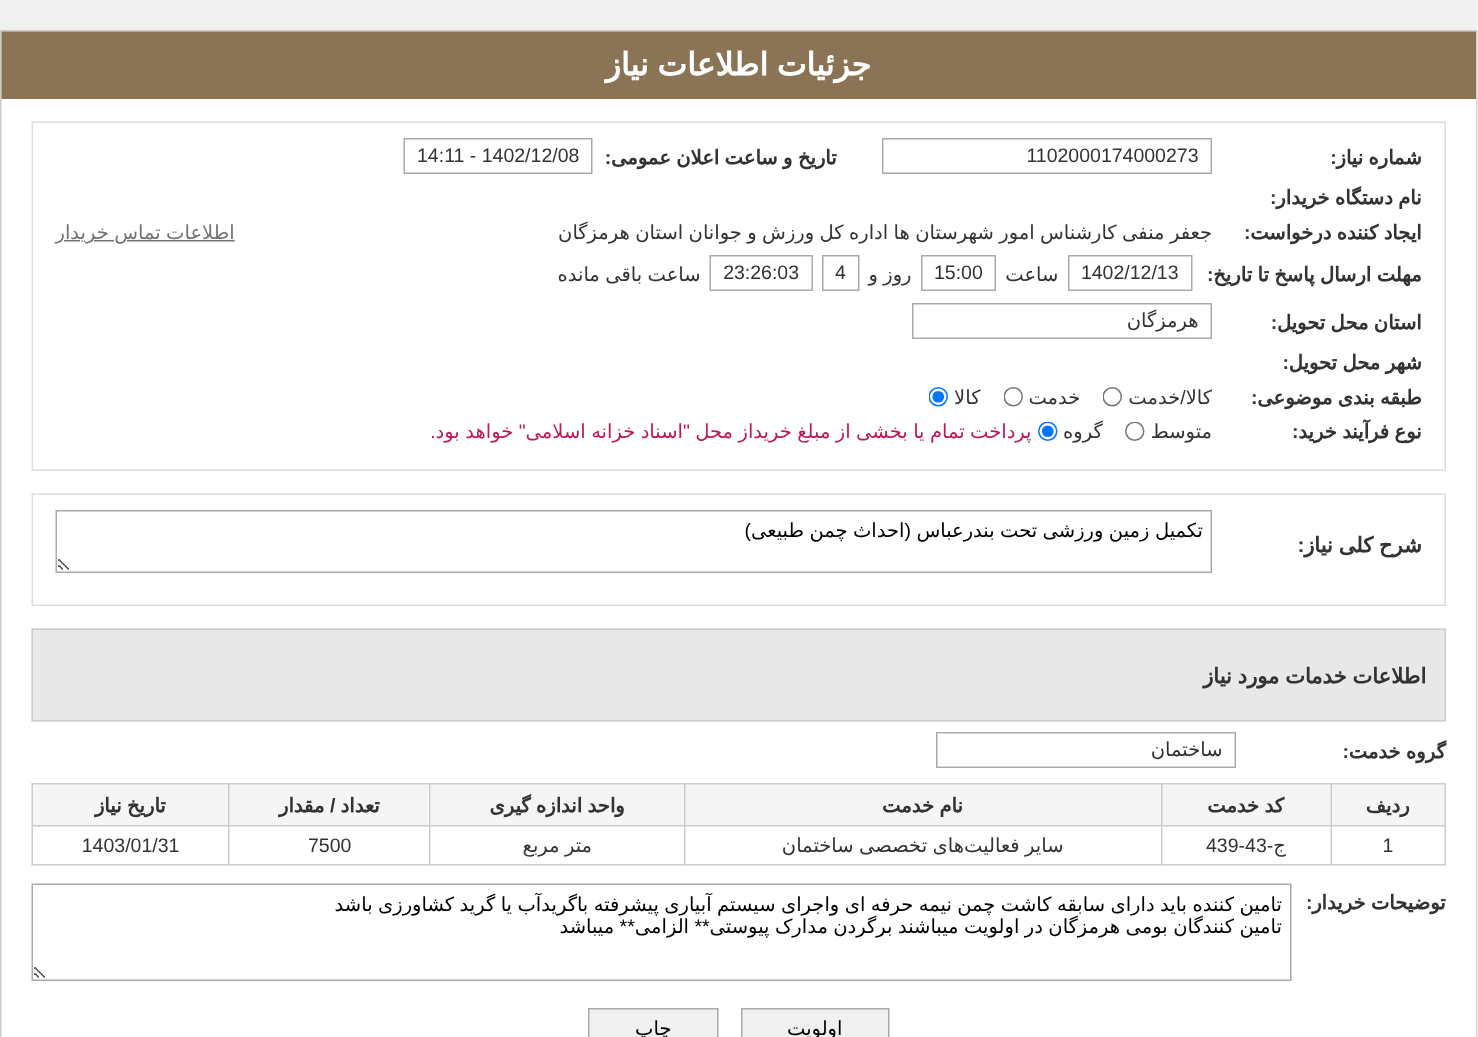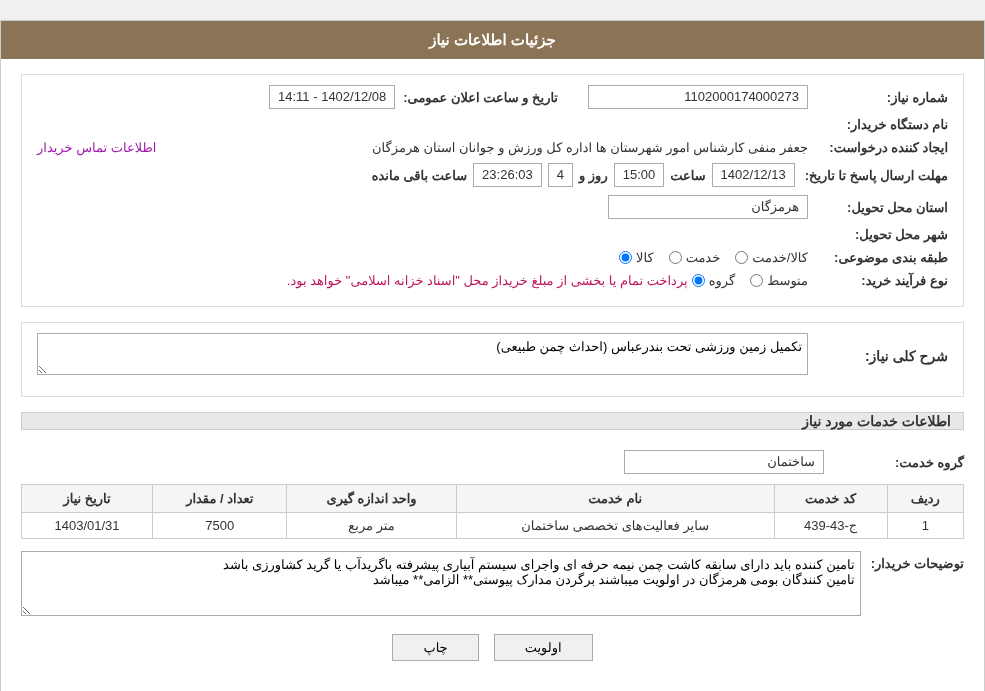--- a/index.html
+++ b/index.html
@@ -14,21 +14,21 @@
       max-width: 985px;
       margin: 20px auto;
       background: #fff;
       border: 1px solid #ccc;
     }
     .header-bar {
       background: #8B7355;
       color: #fff;
       text-align: center;
       padding: 10px 15px;
-      font-size: 15px;
+      font-size: 21px;
       font-weight: bold;
     }
     .content {
       padding: 15px 20px;
     }
     .form-section {
       border: 1px solid #ddd;
       margin-bottom: 15px;
       padding: 10px 15px;
     }
@@ -67,47 +67,48 @@
       min-height: 24px;
       display: inline-block;
     }
     .date-row {
       display: flex;
       align-items: center;
       gap: 6px;
       flex-wrap: wrap;
     }
     .date-row .label-small {
-      font-weight: bold;
+      font-weight: normal;
       white-space: nowrap;
     }
     .blue-link {
-      color: #a21caf;
+      color: #737373;
+      text-decoration: underline;
       cursor: pointer;
     }
     .radio-group {
       display: flex;
       gap: 15px;
       align-items: center;
     }
     .radio-item {
       display: flex;
       align-items: center;
       gap: 4px;
     }
     .radio-item input[type=radio] {
       margin: 0;
     }
     .section-title {
       background: #e8e8e8;
       border: 1px solid #ccc;
-      padding: 0 12px;
+      padding: 22px 12px;
       font-weight: bold;
       font-size: 14px;
-      margin-bottom: 20px;
+      margin-bottom: 7px;
       text-align: right;
     }
     .service-group-row {
       display: flex;
       align-items: center;
       margin-bottom: 10px;
     }
     .table-section {
       width: 100%;
       border-collapse: collapse;

